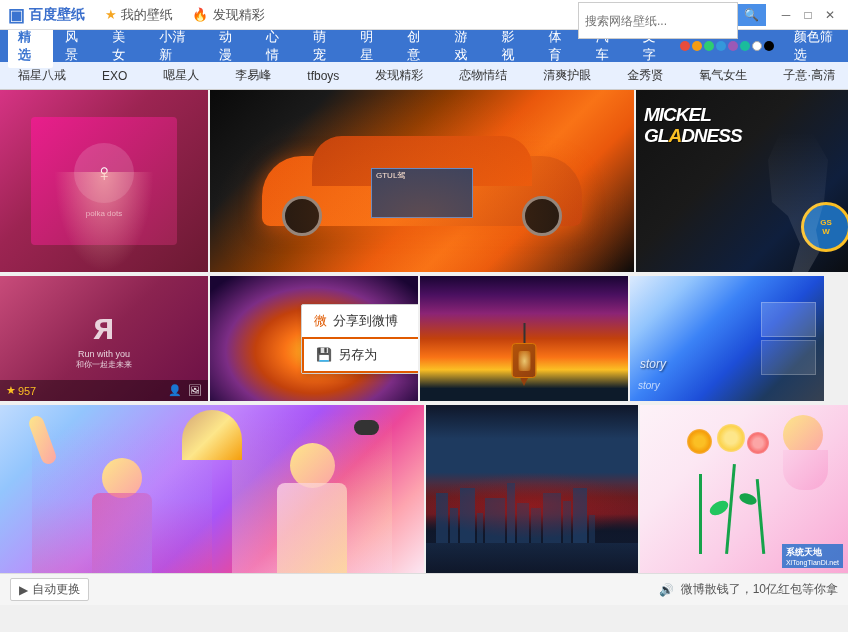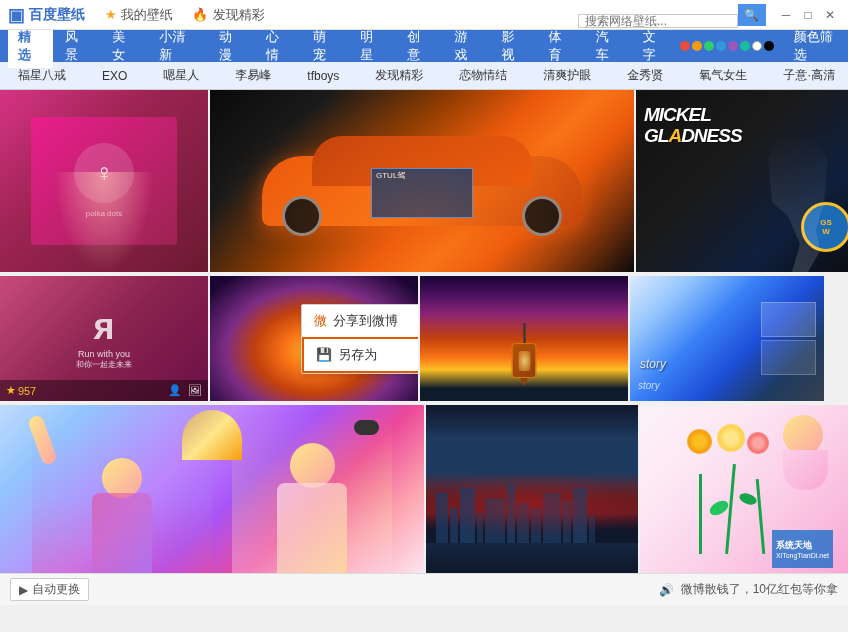--- a/index.html
+++ b/index.html
@@ -39,21 +39,21 @@
     }
     .titlebar-tab .star { color: #f5a623; }
     .titlebar-tab .fire { color: #e05a00; }
     .titlebar-search {
       margin-left: auto;
       display: flex;
       align-items: center;
     }
     .titlebar-search input {
       width: 160px;
-      height: 14px;
+      height: 37px;
       border: 1px solid #ccc;
       padding: 0 6px;
       font-size: 12px;
       color: #999;
       outline: none;
       margin-top: 12px;
     }
     .titlebar-search .search-btn {
       width: 28px;
       height: 22px;
@@ -569,21 +569,21 @@
           <div style="position:absolute;bottom:40px;left:40px;width:20px;height:12px;background:#22c55e;border-radius:50%;transform:rotate(-30deg);"></div>
           <div style="position:absolute;bottom:50px;left:70px;width:18px;height:10px;background:#16a34a;border-radius:50%;transform:rotate(20deg);"></div>
         </div>
       </div>
 
       <div style="position:absolute;top:10px;right:15px;width:50px;height:70px;">
         <div style="width:40px;height:40px;background:linear-gradient(135deg,#fde68a,#fca5a5);border-radius:50%;"></div>
         <div style="width:45px;height:40px;background:linear-gradient(135deg,#fbcfe8,#f9a8d4);border-radius:0 0 20px 20px;margin-top:-5px;"></div>
       </div>
 
-      <div style="position:absolute;bottom:5px;right:15px;background:rgba(0,100,200,0.7);color:white;font-size:8px;padding:9px 4px;margin-left:44px;">
+      <div style="position:absolute;bottom:5px;right:5px;background:rgba(0,100,200,0.7);color:white;font-size:8px;padding:2px 4px;margin-left:44px;">
         <div style="font-size:9px;font-weight:bold;">系统天地</div>
         <div style="font-size:7px;">XiTongTianDi.net</div>
       </div>
     </div>
   </div>
 </div>
 
 <div class="bottom-bar">
   <div class="auto-change-btn">
     <span>▶</span>

